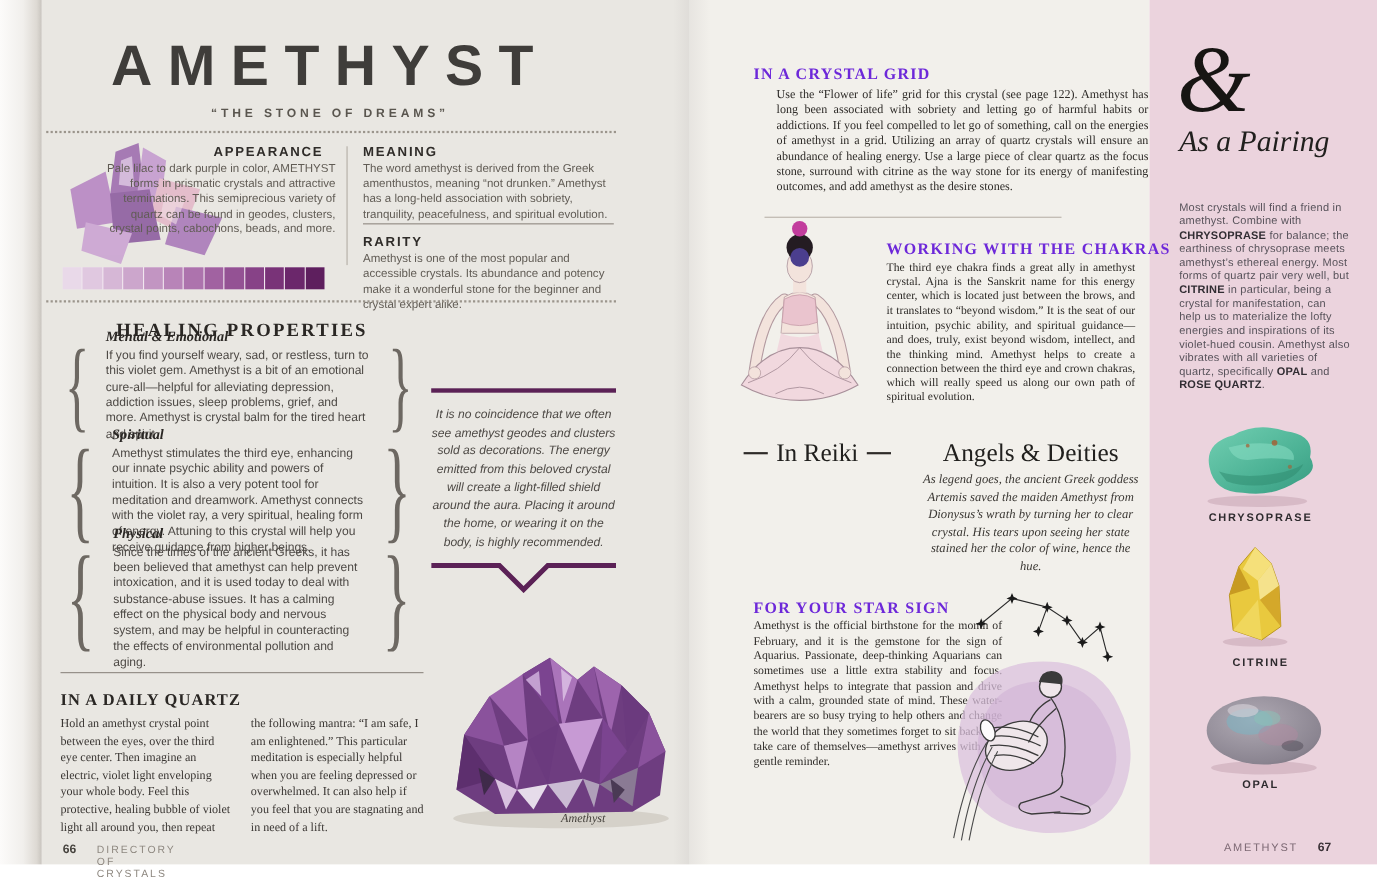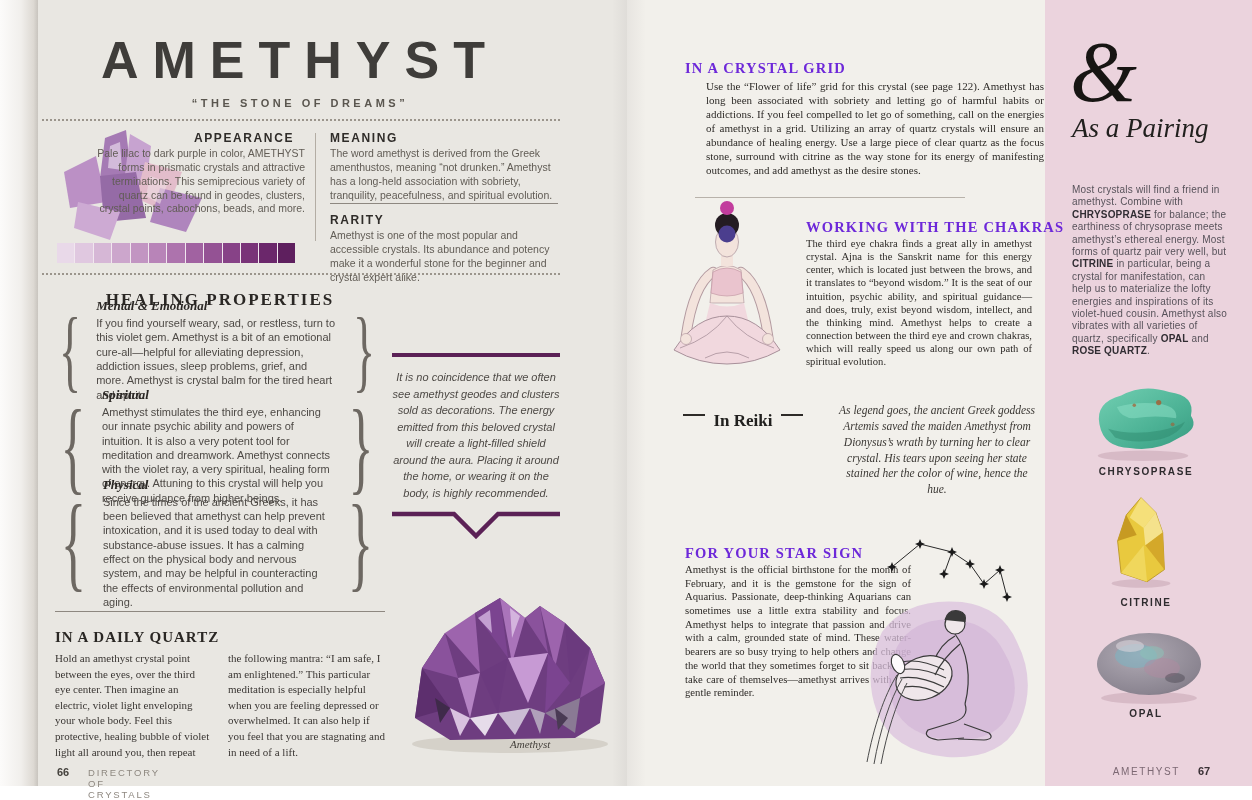--- a/index.html
+++ b/index.html
@@ -79,21 +79,21 @@
   
   .rp-h { font-size:14.5px; font-weight:bold; letter-spacing:1.2px; color:#6d28d9; }
   .rp-body { font-size:11px; line-height:1.28; color:#2e2b28; text-align:justify; }
   #grid-heading { left:685px; top:60px; }
   #grid-body { left:706px; top:79px; width:338px; }
   #rp-divider { left:695px; top:197px; width:270px; height:1px; background:#b8b2aa; }
   #chakras-heading { left:806px; top:219px; }
   #chakras-body { left:806px; top:237px; width:226px; font-size:10.6px; line-height:1.24; }
   #meditation-fig { left:660px; top:198px; }
 
-  .sub-h { font-size:17px; color:#21201e; font-weight:700;margin-top:12px; }
+  .sub-h { font-size:23px; color:#21201e; font-weight:400; }
   #reiki-block { left:664px; top:399px; width:158px; text-align:center; }
   #reiki-heading { display:flex; align-items:center; gap:8px; justify-content:center; }
   .dash-line { width:22px; height:1.5px; background:#2e2b28; }
   #reiki-body { margin-top:12px; font-size:10.5px; line-height:1.48; color:#545049; }
   #angels-block { left:836px; top:399px; width:202px; text-align:center; }
   #angels-body { margin-top:4px; font-size:11.5px; font-style:italic; line-height:1.38; color:#3a3733; }
 
   #star-heading { left:685px; top:545px; }
   #star-body { left:685px; top:563px; width:226px; font-size:10.7px; line-height:1.28; }
   #aquarius-fig { left:852px; top:512px; }
@@ -276,20 +276,21 @@
 
 <div class="abs" id="reiki-block">
   <div id="reiki-heading">
     <span class="dash-line"></span>
     <span class="serif sub-h">In Reiki</span>
     <span class="dash-line"></span>
   </div>
 </div>
 
 <div class="abs" id="angels-block">
+  <div class="serif sub-h">Angels &amp; Deities</div>
   <div class="serif" id="angels-body">As legend goes, the ancient Greek goddess Artemis saved the maiden Amethyst from Dionysus’s wrath by turning her to clear crystal. His tears upon seeing her state stained her the color of wine, hence the hue.</div>
 </div>
 
 <div class="abs serif rp-h" id="star-heading">FOR YOUR STAR SIGN</div>
 <div class="abs serif rp-body" id="star-body">Amethyst is the official birthstone for the month of February, and it is the gemstone for the sign of Aquarius. Passionate, deep-thinking Aquarians can sometimes use a little extra stability and focus. Amethyst helps to integrate that passion and drive with a calm, grounded state of mind. These water-bearers are so busy trying to help others and change the world that they sometimes forget to sit back and take care of themselves—amethyst arrives with that gentle reminder.</div>
 
 <svg class="abs" id="aquarius-fig" width="192" height="258" viewBox="0 0 192 258">
   <path d="M30,120 Q10,160 25,200 Q40,240 95,245 Q150,248 168,210 Q185,170 165,130 Q150,95 110,90 Q55,85 30,120 Z" fill="#d9bfdd" opacity="0.72"></path>
   <path d="M45,135 Q30,165 42,195 Q55,225 100,228 Q145,230 158,200 Q170,170 152,140 Q138,112 105,108 Q62,104 45,135 Z" fill="#cdaed4" opacity="0.5"></path>
   <g stroke="#2a2a2a" stroke-width="1">

